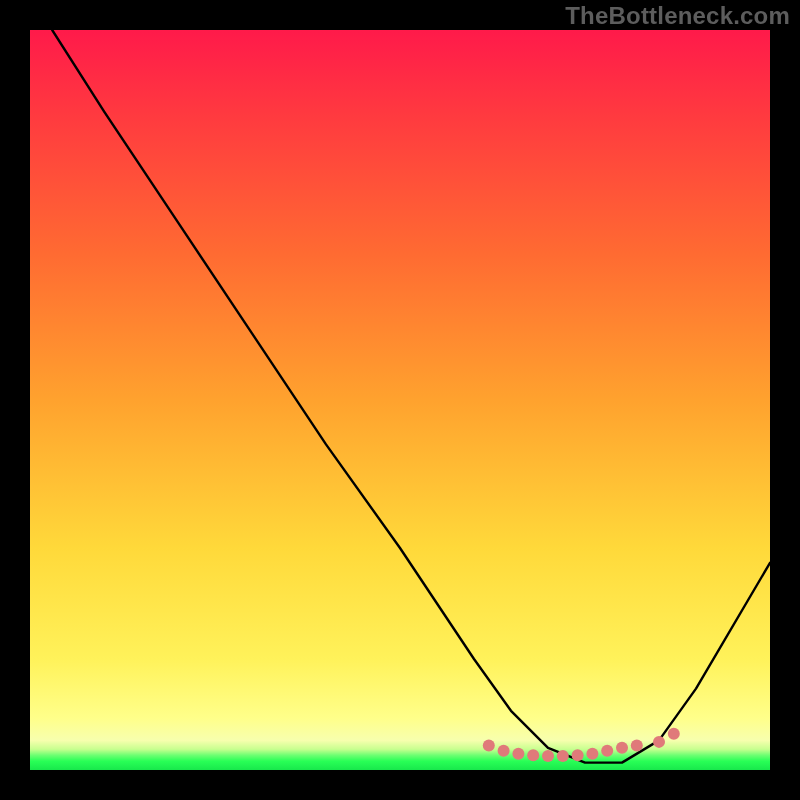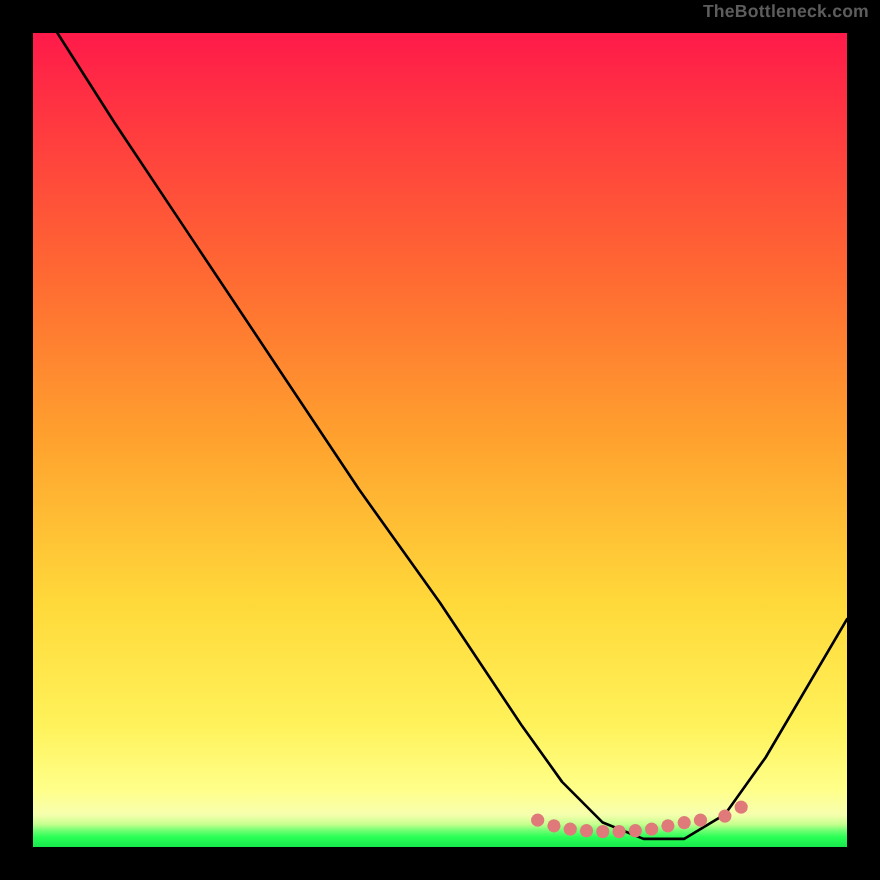--- a/index.html
+++ b/index.html
@@ -15,21 +15,21 @@
     position: relative;
     width: 800px;
     height: 800px;
     background: #000;
   }
   .watermark {
     position: absolute;
     top: 2px;
     right: 10px;
     color: #5d5d5d;
-    font-size: 16px;
+    font-size: 24px;
     font-weight: 600;
     letter-spacing: 0.2px;
   }
   .plot {
     position: absolute;
     left: 30px;
     top: 30px;
     width: 740px;
     height: 740px;
   }

